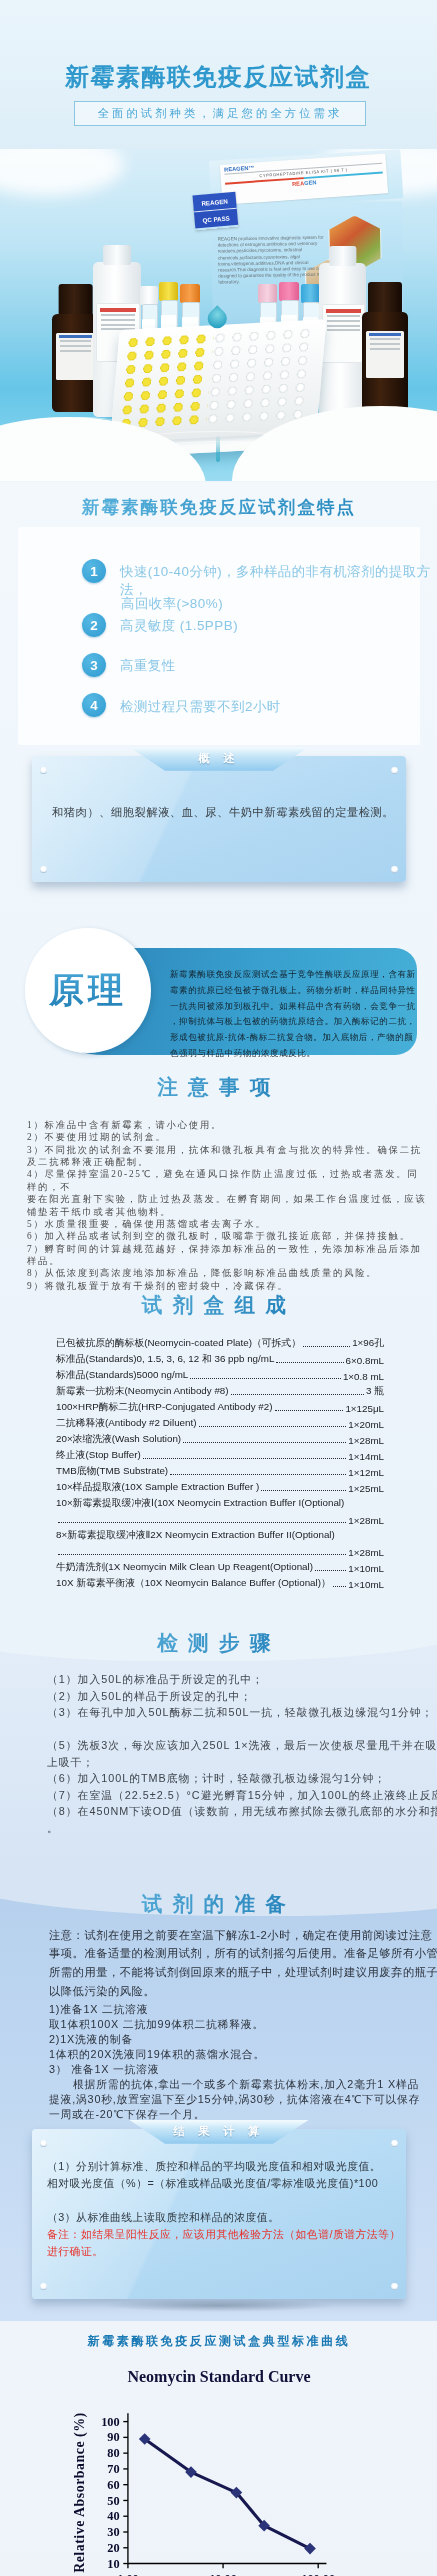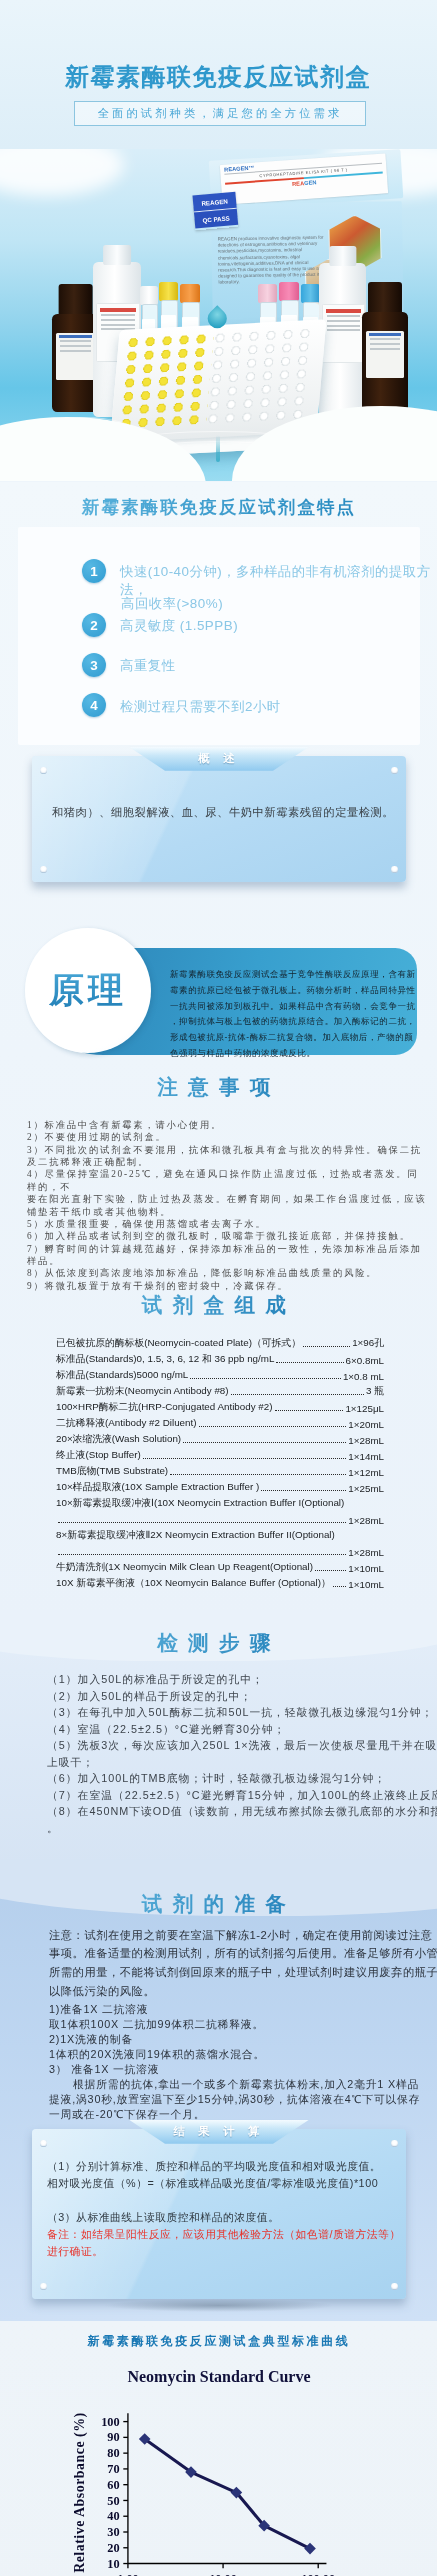--- a/index.html
+++ b/index.html
@@ -419,21 +419,20 @@
   <div class="abs crow" style="top:1574px;">
       <span class="cname">10X 新霉素平衡液（10X Neomycin Balance Buffer (Optional)）</span>
       <span class="lead"></span>
       <span class="cqty">1×10mL</span>
     </div>
 
   <div class="abs sec-title" style="top:1629px;">检测步骤</div>
   <div class="abs step-line" style="top:1673px;">（1）加入50L的标准品于所设定的孔中；</div>
   <div class="abs step-line" style="top:1690px;">（2）加入50L的样品于所设定的孔中；</div>
   <div class="abs step-line" style="top:1706px;">（3）在每孔中加入50L酶标二抗和50L一抗，轻敲微孔板边缘混匀1分钟；</div>
-  <div class="abs step-line" style="top:1723px;">（4）室温（22.5±2.5）°C避光孵育30分钟；</div>
   <div class="abs step-line" style="top:1739px;">（5）洗板3次，每次应该加入250L 1×洗液，最后一次使板尽量甩干并在吸水纸</div>
   <div class="abs step-line" style="top:1756px;">上吸干；</div>
   <div class="abs step-line" style="top:1772px;">（6）加入100L的TMB底物；计时，轻敲微孔板边缘混匀1分钟；</div>
   <div class="abs step-line" style="top:1789px;">（7）在室温（22.5±2.5）°C避光孵育15分钟，加入100L的终止液终止反应；</div>
   <div class="abs step-line" style="top:1805px;">（8）在450NM下读OD值（读数前，用无绒布擦拭除去微孔底部的水分和指痕）</div>
   <div class="abs step-line" style="top:1822px;">。</div>
 
   <div class="abs sec-title" style="top:1890px;">试剂的准备</div>
   <div class="abs prep-note-line" style="top:1928px;">注意：试剂在使用之前要在室温下解冻1-2小时，确定在使用前阅读过注意</div>
   <div class="abs prep-note-line" style="top:1946px;">事项。准备适量的检测用试剂，所有的试剂摇匀后使用。准备足够所有小管</div>

